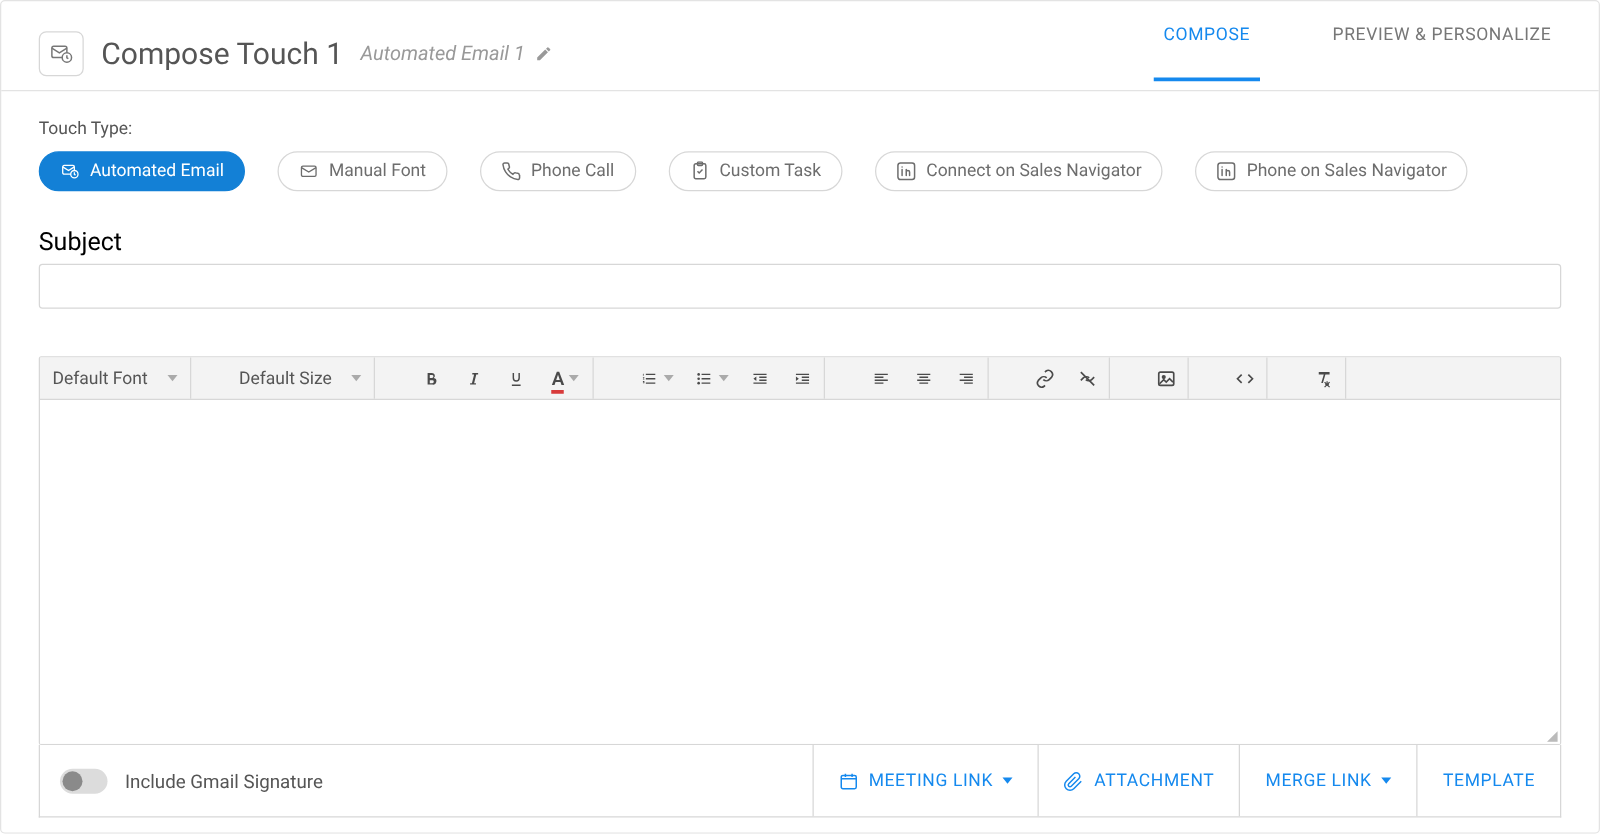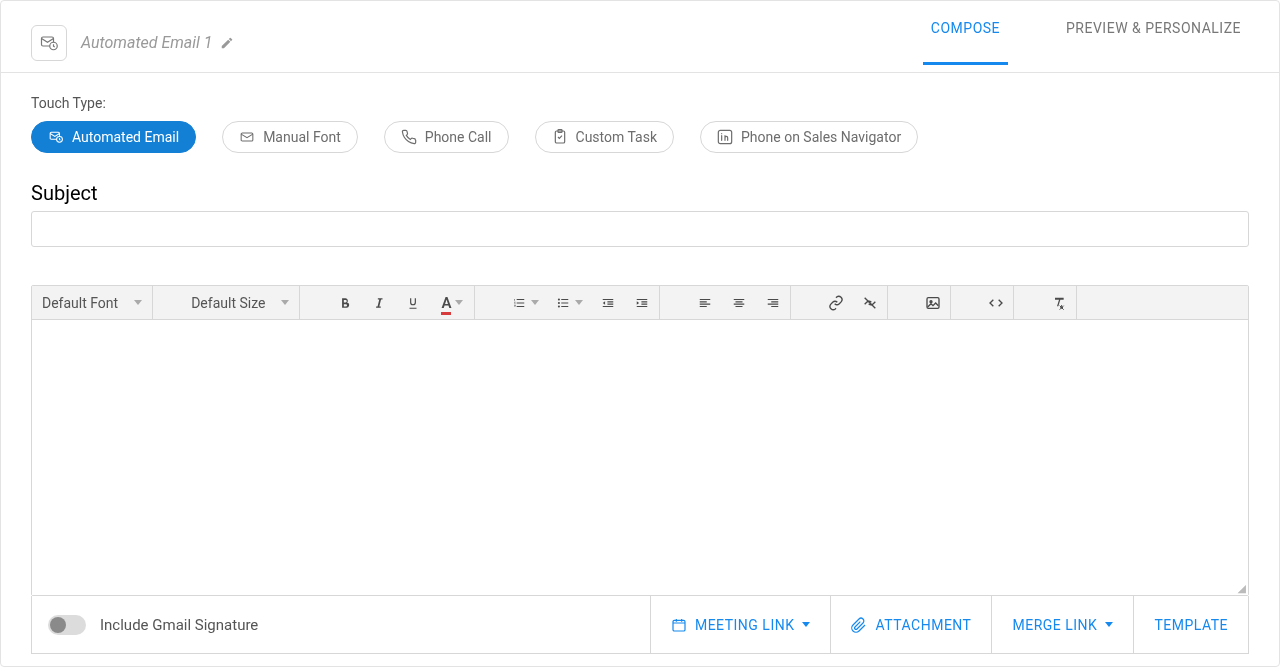--- a/index.html
+++ b/index.html
@@ -53,20 +53,21 @@
   <div class="header">
     <div class="header-left">
       <div class="icon-box">
         <svg width="20" height="18" viewBox="0 0 24 24" fill="none" stroke="currentColor" stroke-width="1.6">
           <rect x="2" y="4" width="16" height="12" rx="2"></rect>
           <path d="M2 6l8 5 8-5"></path>
           <circle cx="18" cy="16" r="5" fill="#fff"></circle>
           <path d="M18 13.5v2.8l1.6 1"></path>
         </svg>
       </div>
+      <div class="title">Compose Touch 1</div>
       <div class="subtitle">
         <span>Automated Email 1</span>
         <svg width="14" height="14" viewBox="0 0 24 24" fill="#999">
             <path d="M3 17.25V21h3.75l11-11-3.75-3.75-11 11zM20.7 7.04a1 1 0 0 0 0-1.41l-2.34-2.34a1 1 0 0 0-1.41 0l-1.83 1.83 3.75 3.75 1.83-1.83z"></path>
           </svg>
       </div>
     </div>
     <div class="tabs-top">
       <div class="tab-top active">COMPOSE</div>
       <div class="tab-top">PREVIEW &amp; PERSONALIZE</div>
@@ -105,20 +106,27 @@
             <rect x="9" y="1" width="6" height="4" rx="1"></rect>
             <path d="M9 12l2 2 4-4"></path>
           </svg>
         <span>Custom Task</span>
       </div>
       <div class="pill">
         <svg width="16" height="16" viewBox="0 0 24 24" fill="none" stroke="currentColor" stroke-width="1.8">
             <rect x="2" y="2" width="20" height="20" rx="3"></rect>
             <path d="M7 10v7M7 7v.01M12 17v-4a2 2 0 0 1 4 0v4M12 10v7" stroke-linecap="round"></path>
           </svg>
+        <span>Connect on Sales Navigator</span>
+      </div>
+      <div class="pill">
+        <svg width="16" height="16" viewBox="0 0 24 24" fill="none" stroke="currentColor" stroke-width="1.8">
+            <rect x="2" y="2" width="20" height="20" rx="3"></rect>
+            <path d="M7 10v7M7 7v.01M12 17v-4a2 2 0 0 1 4 0v4M12 10v7" stroke-linecap="round"></path>
+          </svg>
         <span>Phone on Sales Navigator</span>
       </div>
     </div>
 
     <div class="subject-label">Subject</div>
     <input class="subject-input" type="text" value="" style="">
 
     <div class="editor-wrap">
       <div class="toolbar">
         <div class="tgroup">

